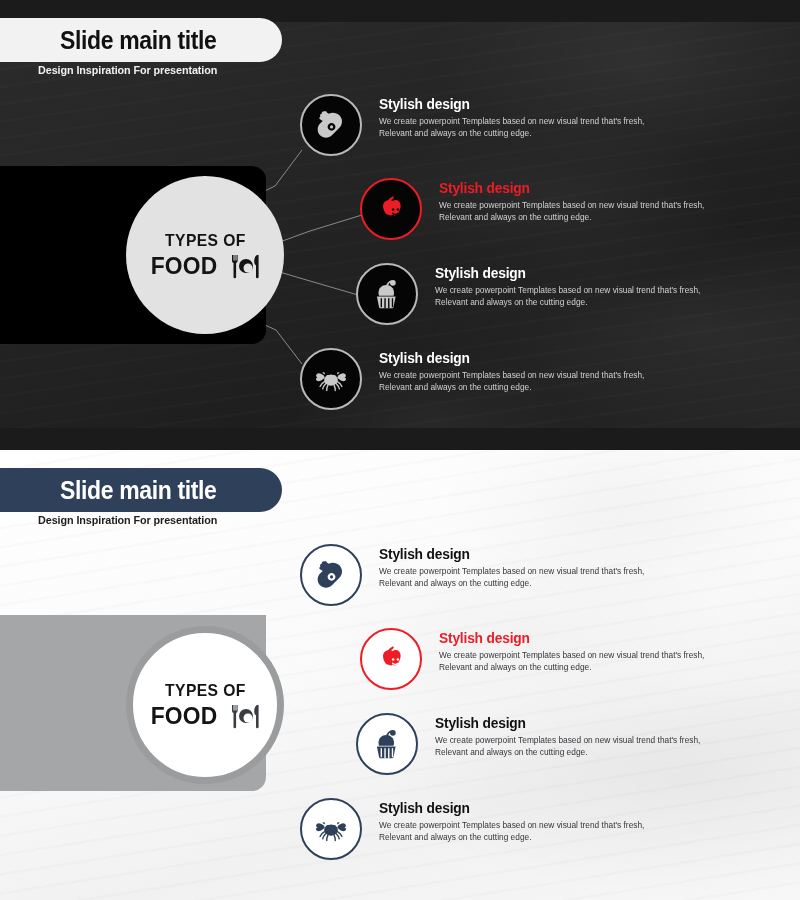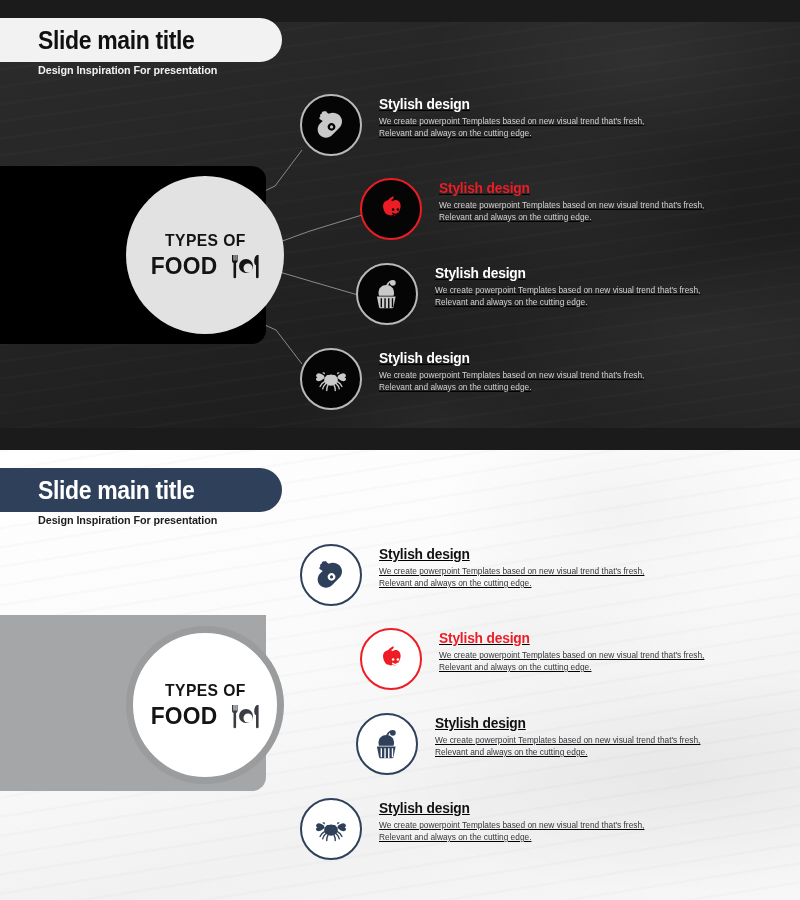--- a/index.html
+++ b/index.html
@@ -50,21 +50,21 @@
       repeating-linear-gradient(171deg, rgba(0,0,0,.028) 0px, rgba(0,0,0,.028) 2px, rgba(0,0,0,0) 3px, rgba(0,0,0,0) 19px);
     opacity:.65;
   }
 
   
   .title-pill{
     position:absolute; left:0; top:18px;
     width:282px; height:44px;
     border-radius:0 26px 26px 0;
     display:flex; align-items:center;
-    padding-left:38px;
+    padding-left:60px;
   }
   .slide-dark .title-pill{ background:#f2f2f2; }
   .slide-light .title-pill{ background:#2e405a; }
 
   .title-text{
     font-size:25px; font-weight:bold; letter-spacing:-.4px;
     font-family:"Liberation Sans", sans-serif;
     transform:scaleX(.92); transform-origin:left center;
     white-space:nowrap;
   }
@@ -119,21 +119,21 @@
   .slide-dark .bubble.accent{ border-color:#ee1c24; }
   .slide-light .bubble{ width:62px; height:62px; background:#ffffff; border:2.5px solid #2e405a; }
   .slide-light .bubble.accent{ border-color:#ee1c24; }
 
   .bubble svg{ width:34px; height:34px; display:block; }
   .slide-dark .bubble svg{ fill:#c9c9c9; }
   .slide-dark .bubble.accent svg{ fill:#ee1c24; }
   .slide-light .bubble svg{ fill:#2e405a; }
   .slide-light .bubble.accent svg{ fill:#ee1c24; }
 
-  .txt{ margin-left:17px; padding-top:2px;text-decoration:underline; }
+  .txt{ margin-left:17px; padding-top:2px; }
   .h{
     font-size:14.5px; font-weight:bold; letter-spacing:-.2px; margin-bottom:3px;
     transform:scaleX(.95); transform-origin:left center; white-space:nowrap;
   }
   .slide-dark .h{ color:#ffffff; }
   .slide-light .h{ color:#111111; }
   .h.accent{ color:#ee1c24 !important; }
   .p{
     font-size:8.6px; line-height:1.42; max-width:305px;
     transform:scaleX(.97); transform-origin:left center;

